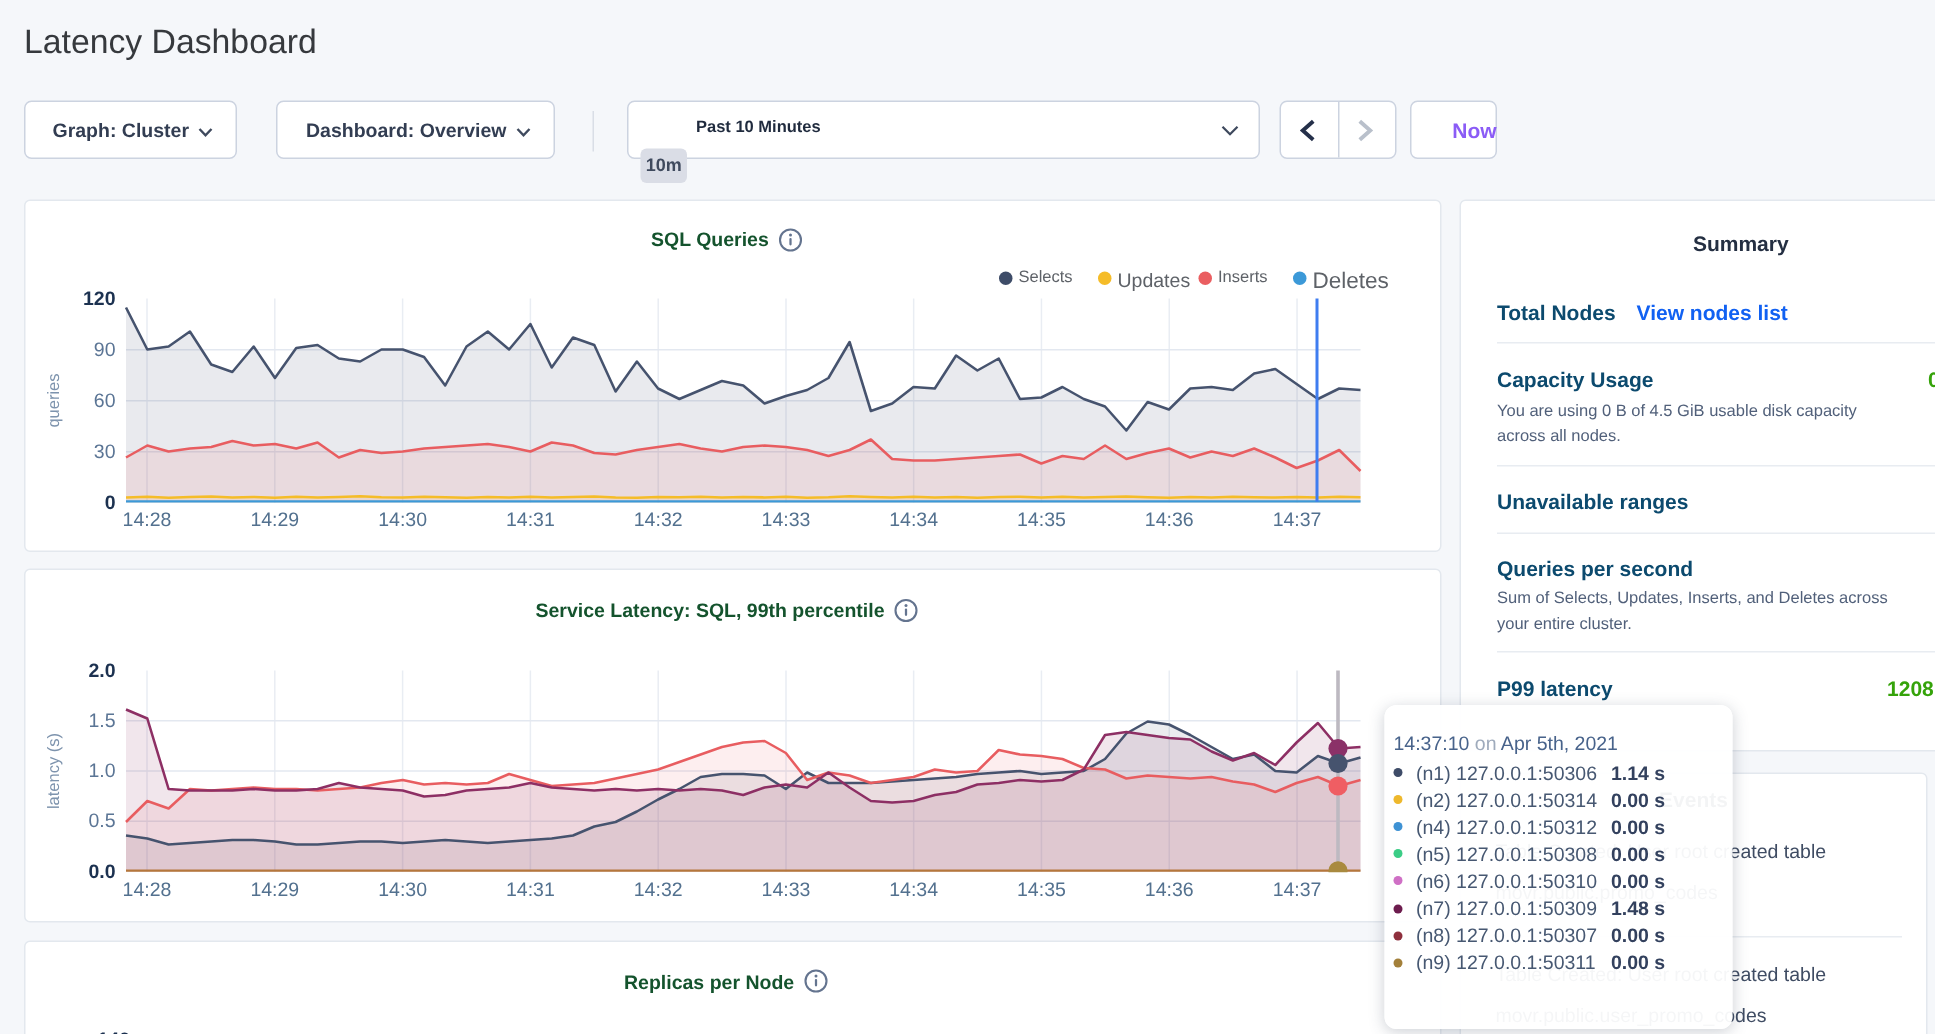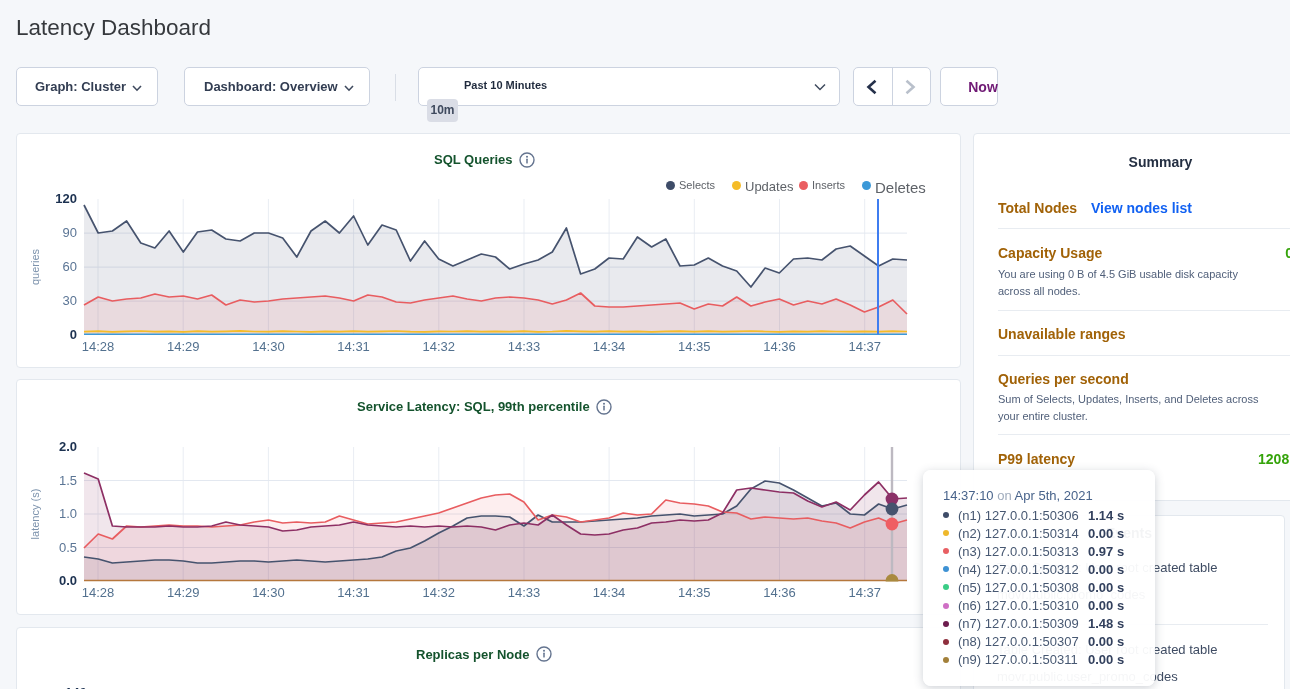--- a/index.html
+++ b/index.html
@@ -1,19 +1,19 @@
 <!DOCTYPE html>
 <html><head><meta charset="utf-8"><title>Overview Dashboard</title>
 <style>
 * { margin:0; padding:0; box-sizing:border-box; }
 html,body { width:1290px; height:689px; overflow:hidden; background:#f5f7fa; font-family:"Liberation Sans", sans-serif; }
 .card { position:absolute; background:#fff; border:1px solid #e3e8ee; border-radius:4px; }
 .btn { position:absolute; background:#fff; border:1px solid #ccd3e0; border-radius:5px; }
 .ctitle { position:absolute; font-size:13px; font-weight:bold; color:#14532d; white-space:nowrap; }
-.slabel { font-size:14px; font-weight:bold; color:#a16207; }
+.slabel { font-size:14px; font-weight:bold; color:#0c4a6e; }
 .sgreen { font-size:14px; font-weight:bold; color:#35a30a; }
 .sdesc { position:absolute; font-size:11px; color:#51607a; line-height:17px; white-space:nowrap; }
 .sdiv { position:absolute; left:24px; right:24px; height:1px; background:#e8ecf1; }
 .trow { display:flex; align-items:center; height:18.1px; }
 .tdot { width:6px; height:6px; border-radius:50%; margin-right:9px; flex:none; }
 .taddr { font-size:13px; color:#475872; width:130px; flex:none; }
 .tval { font-size:13px; font-weight:bold; color:#33415e; }
 </style></head>
 <body>
 <div style="position:absolute;left:16px;top:15px;font-size:22.5px;color:#36393d;">Latency Dashboard</div>
@@ -37,21 +37,21 @@
   </svg>
 <div class="btn" style="left:853px;top:67px;width:78px;height:39px;"></div>
 <div style="position:absolute;left:892px;top:68px;width:1px;height:37px;background:#ccd3e0;"></div>
 <svg style="position:absolute;left:863px;top:79px" width="18" height="16" viewBox="0 0 18 16">
     <path d="M12.5 1.8 L5.5 8 L12.5 14.2" fill="none" stroke="#25304a" stroke-width="2.6"></path>
   </svg>
 <svg style="position:absolute;left:901px;top:79px" width="18" height="16" viewBox="0 0 18 16">
     <path d="M5.5 1.8 L12.5 8 L5.5 14.2" fill="none" stroke="#b9c0cb" stroke-width="2.6"></path>
   </svg>
 <div class="btn" style="left:940px;top:67px;width:58px;height:39px;"></div>
-<div style="position:absolute;left:940px;top:79px;width:58px;text-align:center;font-size:14px;font-weight:bold;color:#701a75;padding-left:28px;">Now</div>
+<div style="position:absolute;left:940px;top:79px;width:58px;text-align:center;font-size:14px;font-weight:bold;color:#8b5cf6;padding-left:28px;">Now</div>
 
 <div class="card" style="left:16px;top:133px;width:945px;height:235px;">
 <svg width="945" height="235" viewBox="0 0 945 235" style="position:absolute;left:0;top:0;">
 <line x1="81.0" x2="81.0" y1="65.0" y2="201.0" stroke="#e9edf3" stroke-width="1"></line>
 <line x1="166.2" x2="166.2" y1="65.0" y2="201.0" stroke="#e9edf3" stroke-width="1"></line>
 <line x1="251.4" x2="251.4" y1="65.0" y2="201.0" stroke="#e9edf3" stroke-width="1"></line>
 <line x1="336.6" x2="336.6" y1="65.0" y2="201.0" stroke="#e9edf3" stroke-width="1"></line>
 <line x1="421.8" x2="421.8" y1="65.0" y2="201.0" stroke="#e9edf3" stroke-width="1"></line>
 <line x1="507.0" x2="507.0" y1="65.0" y2="201.0" stroke="#e9edf3" stroke-width="1"></line>
 <line x1="592.1" x2="592.1" y1="65.0" y2="201.0" stroke="#e9edf3" stroke-width="1"></line>
@@ -190,38 +190,33 @@
 <div style="position:absolute;right:22px;top:317px;" class="sgreen">1208.0 ms</div>
 </div>
 
 <div class="card" style="left:973px;top:515px;width:312px;height:220px;">
 <div style="position:absolute;left:0;top:9px;width:100%;text-align:center;font-size:14px;font-weight:bold;color:#242f42;">Events</div>
 <div style="position:absolute;left:23px;top:38px;font-size:13px;color:#3f4c63;line-height:27px;white-space:nowrap;">Table Created: User root created table<br>movr.public.promo_codes</div>
 <div style="position:absolute;left:16px;right:16px;top:108px;height:1px;background:#e8ecf1;"></div>
 <div style="position:absolute;left:23px;top:120px;font-size:13px;color:#3f4c63;line-height:27px;white-space:nowrap;">Table Created: User root created table<br>movr.public.user_promo_codes</div>
 </div>
 
-<div style="position:absolute;left:923px;top:470px;width:232px;height:216px;background:rgba(255,255,255,0.95);border-radius:8px;box-shadow:0 2px 10px rgba(60,70,90,0.25);padding:18px 0 0 20px;">
+<div style="position:absolute;left:923px;top:470px;width:232px;height:216px;background:rgba(255,255,255,0.95);border-radius:8px;box-shadow:0 2px 10px rgba(60,70,90,0.25);padding:18px 0 0 6px;">
 <div style="font-size:13px;color:#48638b;margin-bottom:3px;">14:37:10 <span style="color:#9fabbc">on</span> Apr 5th, 2021</div>
 <div class="trow">
       <span class="tdot" style="background:#3e4c68"></span>
       <span class="taddr">(n1) 127.0.0.1:50306</span>
       <span class="tval">1.14 s</span>
     </div>
     <div class="trow">
       <span class="tdot" style="background:#eeb82c"></span>
       <span class="taddr">(n2) 127.0.0.1:50314</span>
       <span class="tval">0.00 s</span>
     </div>
     <div class="trow">
-      <span class="tdot" style="background:#e85f63"></span>
-      <span class="taddr">(n3) 127.0.0.1:50313</span>
-      <span class="tval">0.97 s</span>
-    </div>
-    <div class="trow">
       <span class="tdot" style="background:#3e92d4"></span>
       <span class="taddr">(n4) 127.0.0.1:50312</span>
       <span class="tval">0.00 s</span>
     </div>
     <div class="trow">
       <span class="tdot" style="background:#3bcd86"></span>
       <span class="taddr">(n5) 127.0.0.1:50308</span>
       <span class="tval">0.00 s</span>
     </div>
     <div class="trow">

